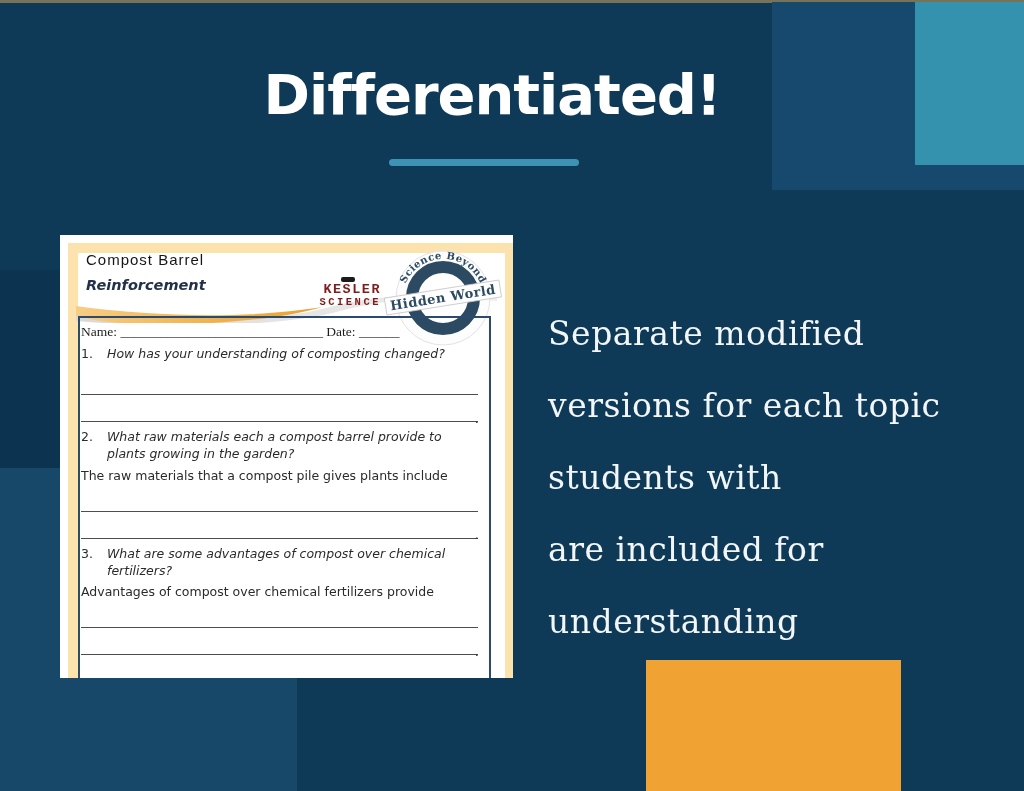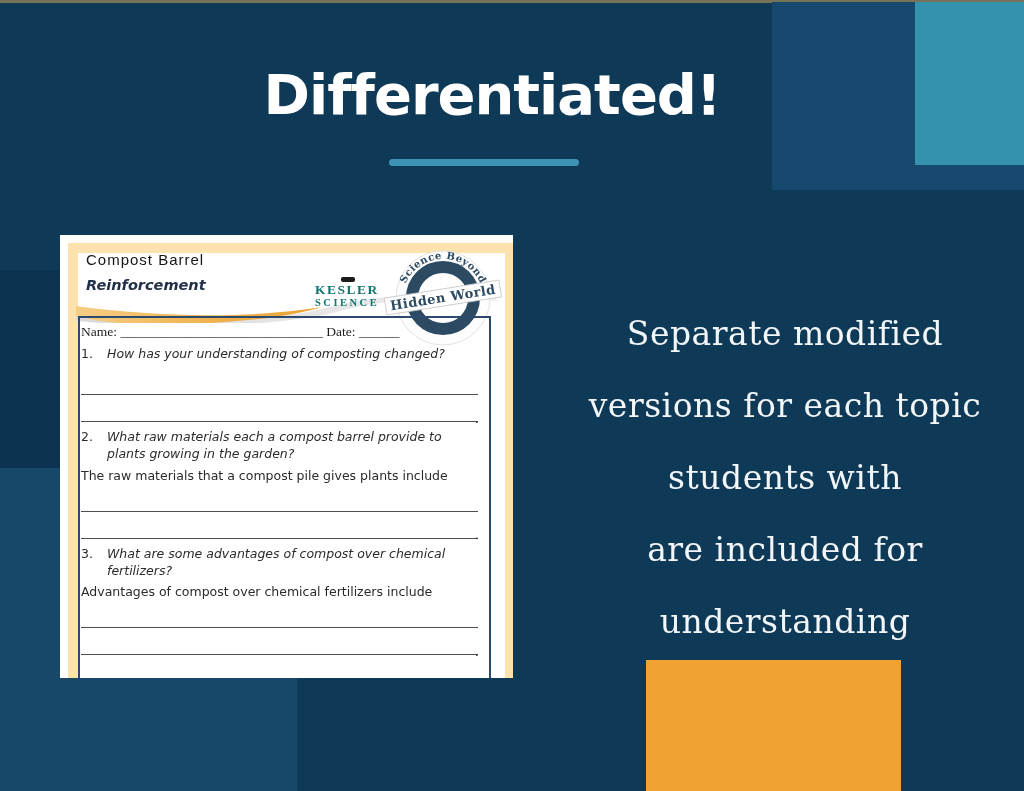--- a/index.html
+++ b/index.html
@@ -21,37 +21,37 @@
     background:var(--light_panel,#17486a);}
   .orange-rect{position:absolute;left:646px;top:660px;width:255px;height:131px;
     background:var(--orange,#f0a233);}
   
   .slide-title{position:absolute;left:0;top:62px;width:968px;text-align:center;
     color:#ffffff;font-family:"DejaVu Sans",sans-serif;font-weight:bold;
     font-size:56px;letter-spacing:-1px;margin-left:8px;}
   .title-underline{position:absolute;left:389px;top:159px;width:190px;height:7px;
     border-radius:4px;background:var(--underline,#3e93b4);}
   
-  .body-text{position:absolute;left:548px;top:298px;width:474px;text-align:center;
+  .body-text{position:absolute;left:548px;top:298px;width:474px;
     color:#f2f6f8;font-family:"DejaVu Serif",serif;font-size:33px;
     letter-spacing:0.5px;line-height:72px;}
   
   .worksheet{position:absolute;left:60px;top:235px;width:453px;height:443px;
     background:#ffffff;overflow:hidden;}
   .cream-frame{position:absolute;left:8px;top:8px;width:427px;height:435px;
     border-left:10px solid var(--cream,#fce2ac);
     border-right:10px solid var(--cream,#fce2ac);
     border-top:10px solid var(--cream,#fce2ac);}
   .ws-title{position:absolute;left:26px;top:16px;font-size:15px;letter-spacing:1px;
     color:#161616;font-family:Liberation Sans, sans-serif;}
   .ws-subtitle{position:absolute;left:26px;top:42px;font-size:14.5px;font-weight:bold;
     color:#233049;font-family:"DejaVu Sans",sans-serif;font-style:italic;}
   .gold-swoosh{position:absolute;left:16px;top:54px;width:421px;height:34px;}
-  .kesler-logo{position:absolute;left:255px;top:42px;width:66px;text-align:left;
-    color:#0f766e;font-family:Liberation Serif, serif;line-height:1.05;}
+  .kesler-logo{position:absolute;left:255px;top:42px;width:66px;text-align:right;
+    color:#7f1d1d;font-family:Liberation Mono, monospace;line-height:1.05;}
   .kesler-logo .l1{font-size:13.5px;font-weight:bold;letter-spacing:1.5px;}
   .kesler-logo .l2{font-size:10.5px;font-weight:bold;letter-spacing:2.5px;}
   .logo-mark{width:14px;height:5px;background:#1b1b1b;border-radius:2px;margin:0 auto 1px auto;}
   .badge{position:absolute;left:333px;top:13px;width:100px;height:100px;overflow:visible;}
   .content-box{position:absolute;left:18px;top:81px;width:413px;height:362px;
     border:2px solid #2a4a70;border-bottom:none;box-sizing:border-box;
     padding:5px 11px 0 1px;font-family:"DejaVu Sans",sans-serif;color:#2b2b2b;
     font-size:12.5px;line-height:1.35;}
   .name-row{font-family:"Liberation Serif",serif;font-size:13.5px;color:#1d1d1d;
     margin-bottom:5px;white-space:nowrap;overflow:hidden;}
@@ -168,21 +168,21 @@
             <div class="blank-line">
               <span class="line-period">.</span>
             </div>
           </div>
 
   <div class="q-block">
     <div class="q-row">
       <span class="q-num">3.</span>
       <span class="q-text">What are some advantages of compost over chemical fertilizers?</span>
     </div>
-    <div class="q-prompt">Advantages of compost over chemical fertilizers include</div>
+    <div class="q-prompt">Advantages of compost over chemical fertilizers provide</div>
   <div class="blank-line"></div>
             <div class="blank-line">
               <span class="line-period">.</span>
             </div>
           </div>
 
 </div>
     </div>
   </div>
 

